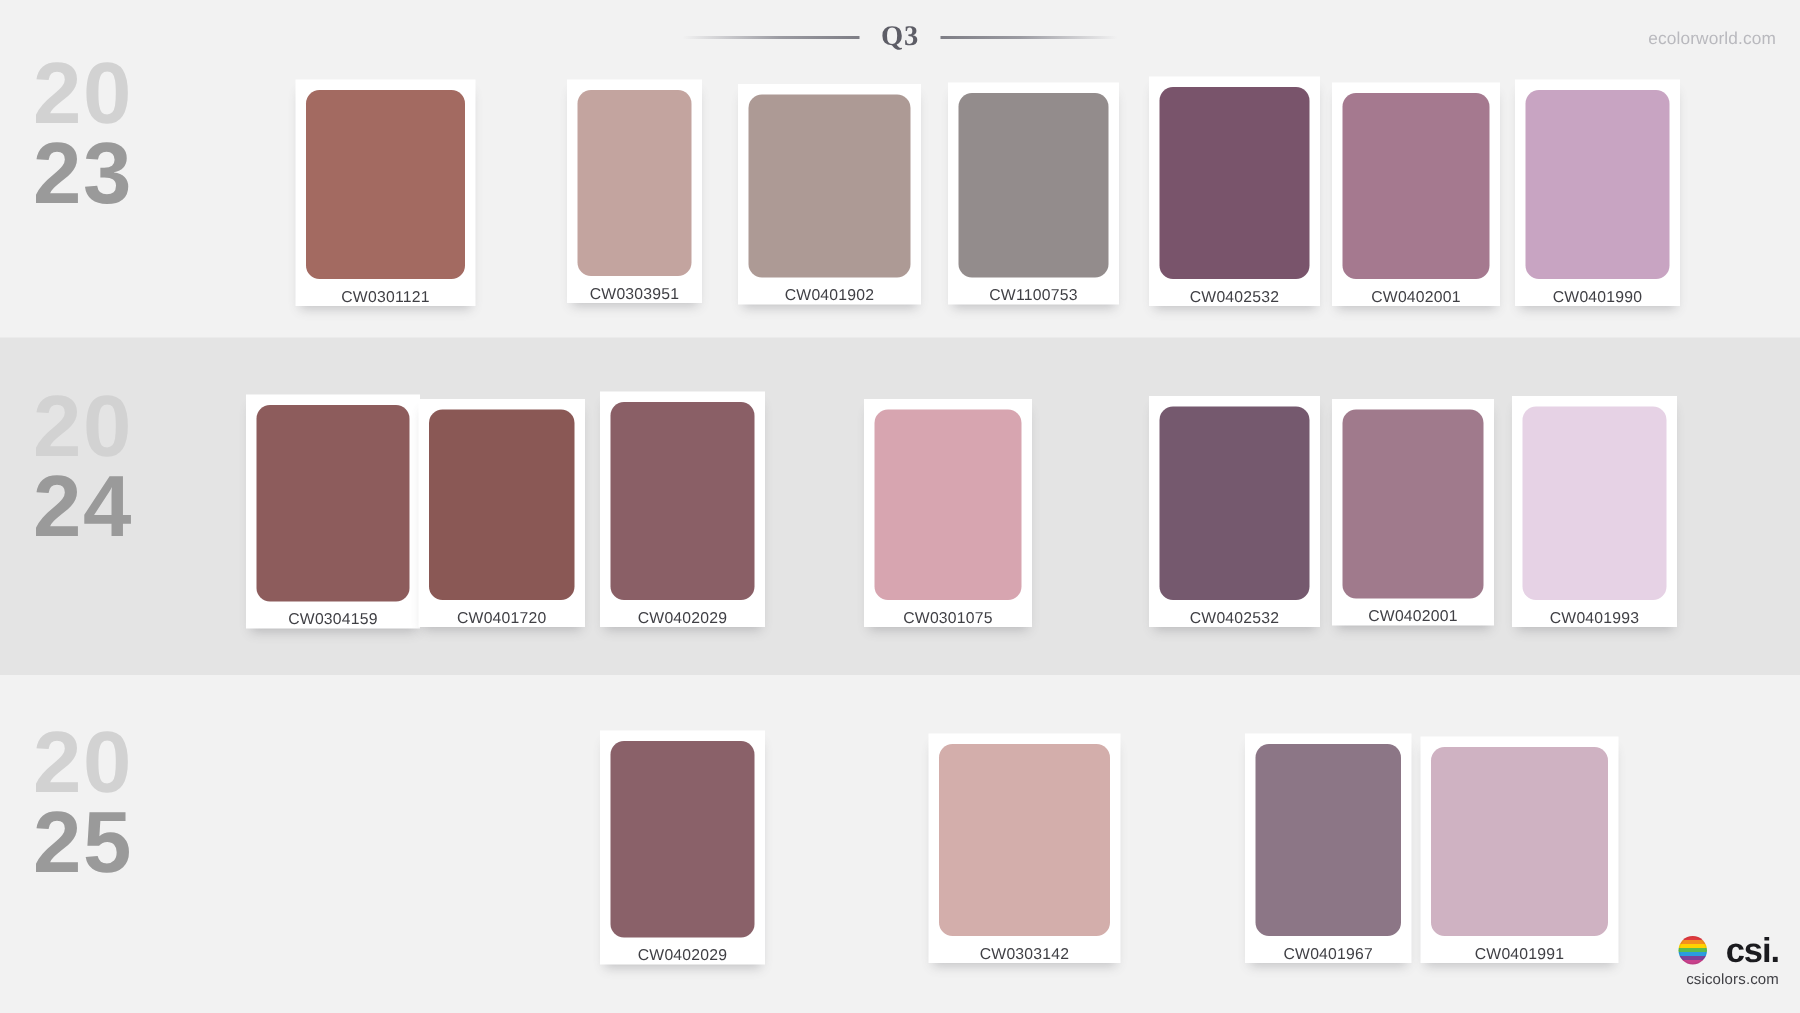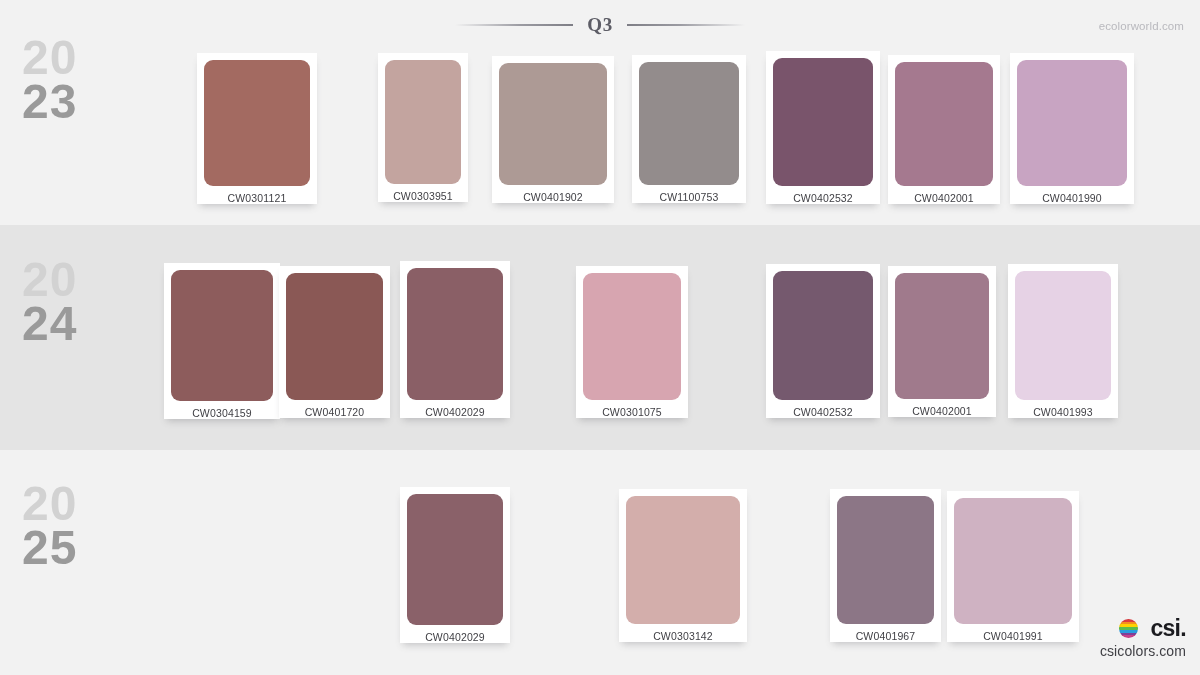--- a/index.html
+++ b/index.html
@@ -50,21 +50,21 @@
     font-size: 11.5px;
     color: #b9b9be;
     letter-spacing: 0.1px;
   }
 
   
   .year {
     position: absolute;
     left: 22px;
     width: 110px;
-    font-size: 48px;
+    font-size: 58px;
     font-weight: bold;
     line-height: 0.92;
     letter-spacing: 1px;
     font-family: "Liberation Sans", sans-serif;
   }
   .year .y-top { display: block; color: #d2d2d2; }
   .year .y-bot { display: block; color: #9a9a9a; }
   .year-2023 { top: 36px; }
   .year-2024 { top: 258px; }
   .year-2025 { top: 482px; }
@@ -105,21 +105,21 @@
   .brand-mark {
     width: 19px; height: 19px; border-radius: 50%;
     overflow: hidden; display: block;
     box-shadow: inset 0 0 0 1px rgba(0,0,0,0.05);
   }
   .brand-text {
     font-size: 23px; font-weight: bold; color: #1b1b1f;
     letter-spacing: -0.7px; line-height: 1;
   }
   .brand-url {
-    font-size: 14px; color: #3f3f44; margin-top: 3px; letter-spacing: 0.1px; margin-left: 28px;
+    font-size: 10px; color: #3f3f44; margin-top: 3px; letter-spacing: 0.1px; margin-left: 28px;
   }
 </style>
 </head>
 <body>
 
 <div id="bands">
   <div class="band band-1" style="background: rgb(242, 242, 242);"></div>
   <div class="band band-2" style="background: rgb(228, 228, 228);"></div>
   <div class="band band-3" style="background: rgb(242, 242, 242);"></div>
 </div>
@@ -163,21 +163,21 @@
       <span class="code">CW1100753</span>
     </div>
     <div class="card" style="left: 766px; top: 51px; width: 114px;">
       <span class="chip" style="background: rgb(121, 84, 107); height: 128px;"></span>
       <span class="code">CW0402532</span>
     </div>
     <div class="card" style="left: 888px; top: 55px; width: 112px;">
       <span class="chip" style="background: rgb(165, 121, 143); height: 124px;"></span>
       <span class="code">CW0402001</span>
     </div>
-    <div class="card" style="left: 1010px; top: 53px; width: 124px;">
+    <div class="card" style="left: 1010px; top: 53px; width: 110px;">
       <span class="chip" style="background: rgb(200, 164, 194); height: 126px;"></span>
       <span class="code">CW0401990</span>
     </div>
     <div class="card" style="left: 164px; top: 263px; width: 116px;">
       <span class="chip" style="background: rgb(141, 92, 92); height: 131px;"></span>
       <span class="code">CW0304159</span>
     </div>
     <div class="card" style="left: 279px; top: 266px; width: 111px;">
       <span class="chip" style="background: rgb(138, 88, 85); height: 127px;"></span>
       <span class="code">CW0401720</span>

